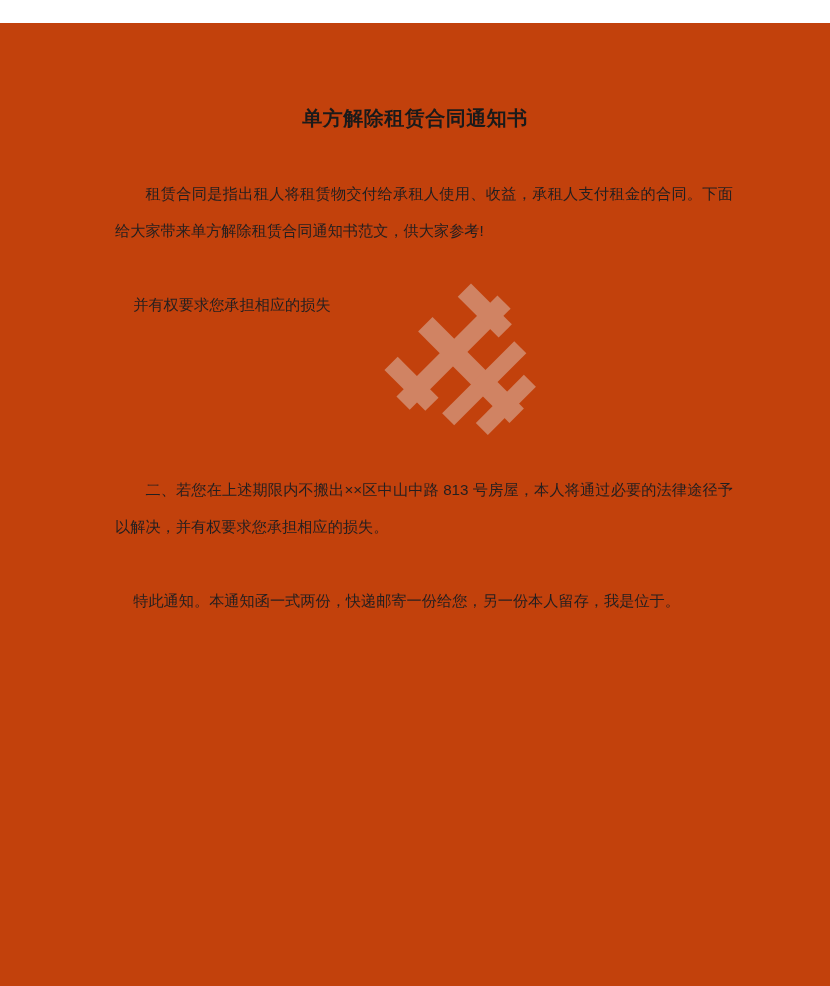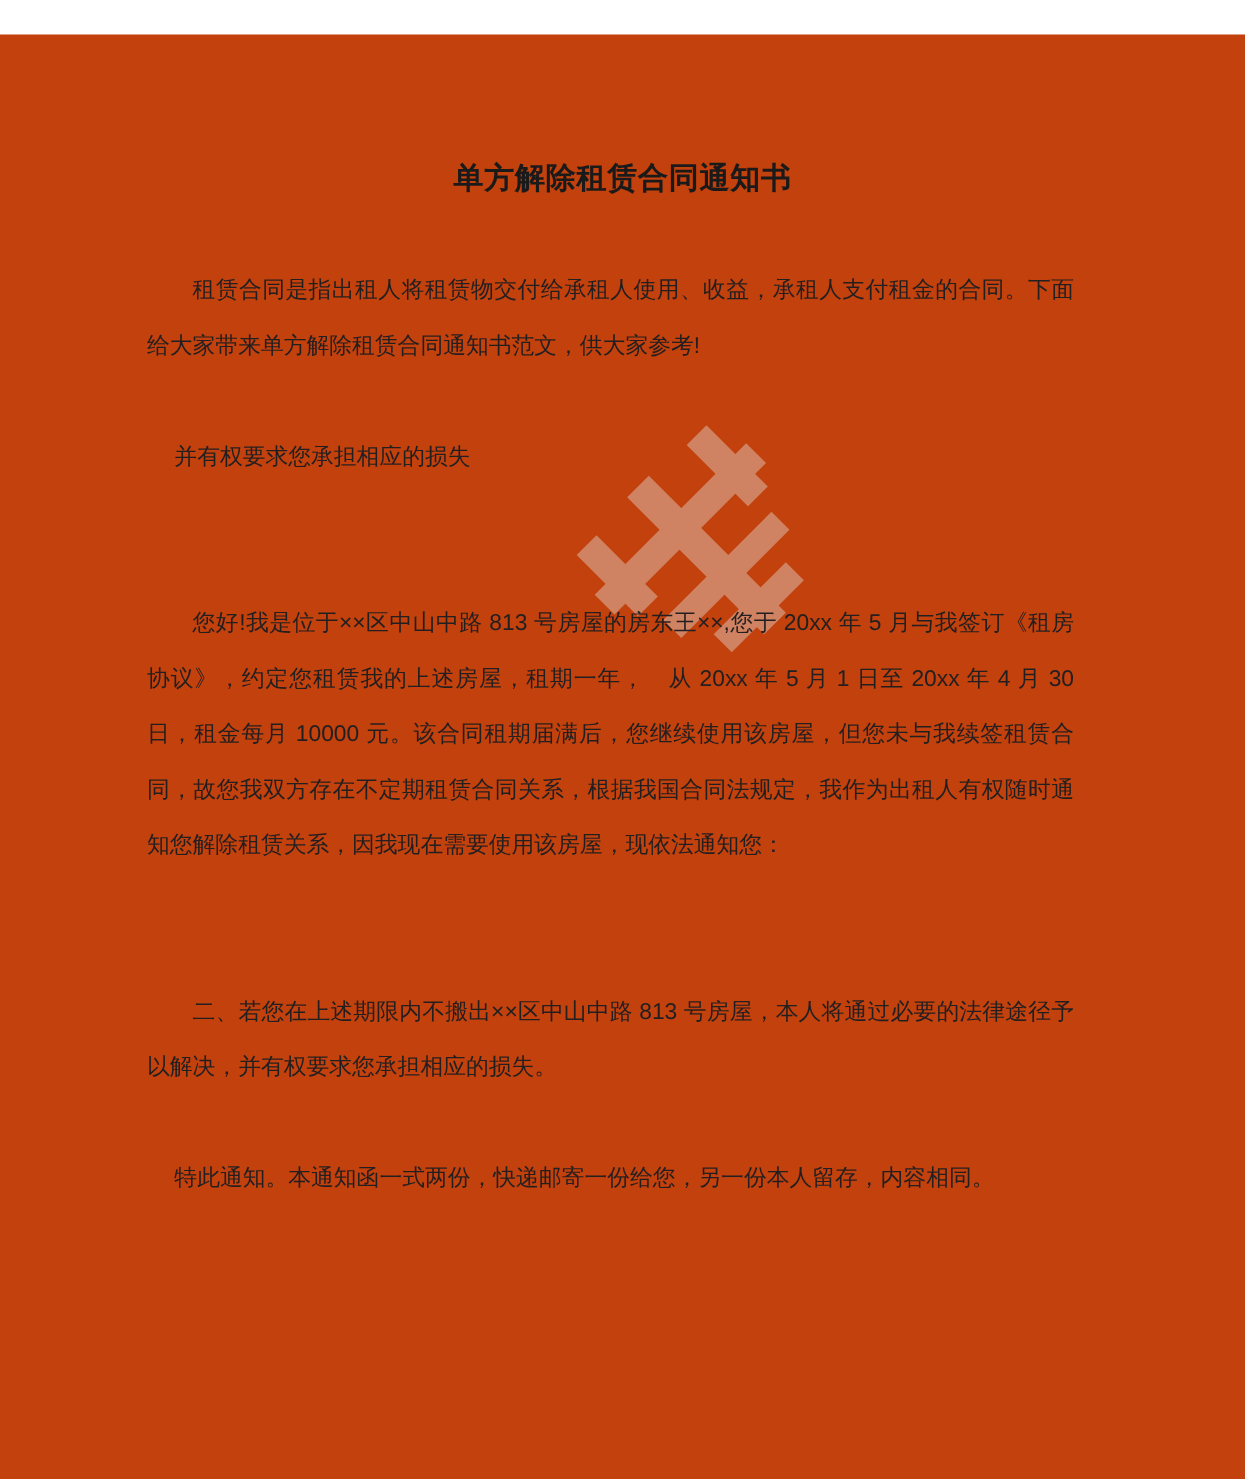--- a/index.html
+++ b/index.html
@@ -48,21 +48,21 @@
     top: 82px;
     width: 830px;
     text-align: center;
     font-size: 20px;
     font-weight: bold;
     letter-spacing: 0.5px;
     color: #1a1a1a;
   }
   .body-block {
     position: absolute;
-    left: 98px;
+    left: 115px;
     top: 152px;
     width: 618px;
   }
   p.para {
     margin: 0;
     font-size: 15.2px;
     line-height: 37px;
     text-align: justify;
     text-justify: inter-ideograph;
     color: #231f20;
@@ -104,31 +104,30 @@
 
       <div class="gap-sm"></div>
 
       <p class="para noindent">并有权要求您承担相应的损失</p>
 
       <div class="gap-sm"></div>
 
 
       <div class="gap-sm"></div>
 
-      <p class="para indent">您好!我是位于××区中山中路 813 号房屋的房东王××,您于 20xx 年 5 月与我签订《租房协议》，约定您租赁我的上述房屋，租期一年，　从 20xx 年 5 月 1 日至 20xx 年 4 月 30 日，租金每月 10000 元。该合同租期届满后，您继续使用该房屋，但您未与我续签租赁合同，故您我双方存在不定期租赁合同关系，根据我国合同法规定，我作为出租人有权随时通知您解除租赁关系，因我现在需要使用该房屋，现依法通知您：</p>
 
       <div class="gap-sm"></div>
 
 
       <div class="gap-sm"></div>
 
       <p class="para indent">二、若您在上述期限内不搬出××区中山中路 813 号房屋，本人将通过必要的法律途径予以解决，并有权要求您承担相应的损失。</p>
 
       <div class="gap-sm"></div>
 
-      <p class="para noindent">特此通知。本通知函一式两份，快递邮寄一份给您，另一份本人留存，内容相同。</p>
+      <p class="para noindent">特此通知。本通知函一式两份，快递邮寄一份给您，另一份本人留存，我是位于。</p>
 
       <div class="gap-sm"></div>
 
 
     </div>
   </div>
 </div>
 
 </body></html>

